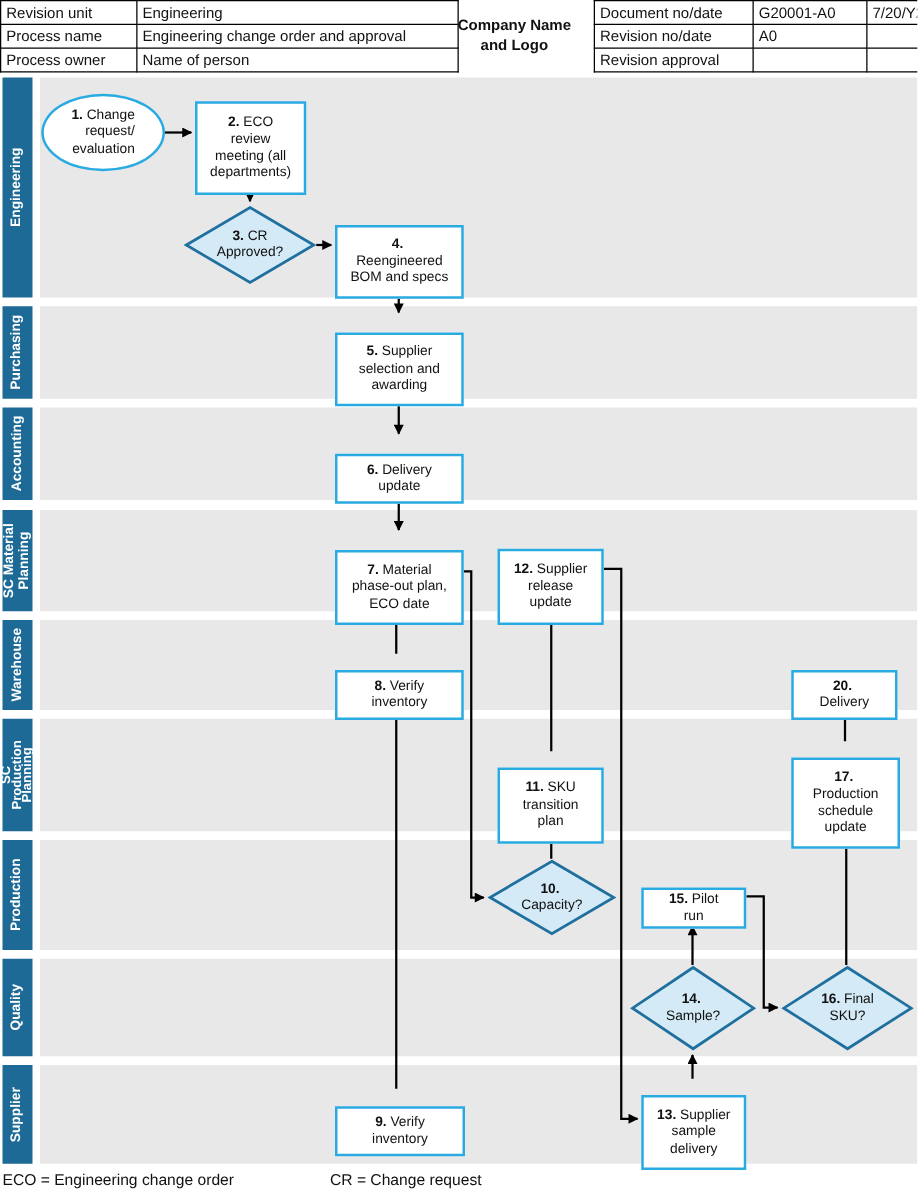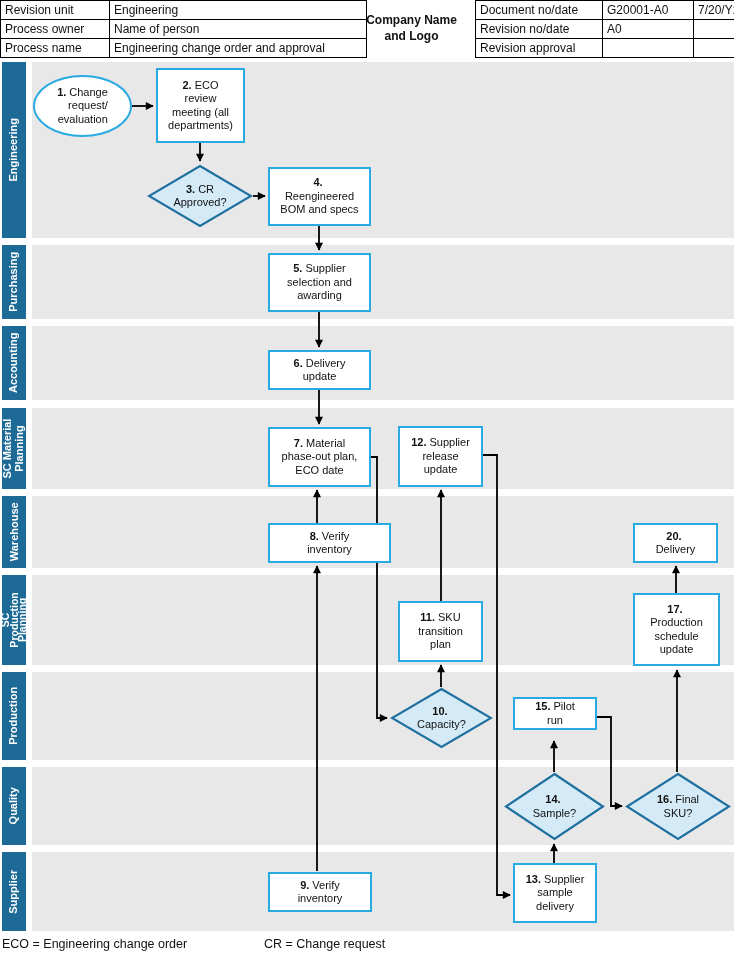--- a/index.html
+++ b/index.html
@@ -17,21 +17,21 @@
   .lane{position:absolute;left:0;width:734px;z-index:0;}
   .strip{position:absolute;left:2px;top:0;height:100%;width:24px;background:var(--lane-blue,#1d6a96);
          display:flex;align-items:center;justify-content:center;}
   .strip span{transform:rotate(-90deg);color:#fff;font-weight:bold;font-size:11px;line-height:1.05;
          text-align:center;white-space:pre;width:max-content;}
   .strip.tight span{font-size:10.5px;line-height:0.82;}
   .lanebody{position:absolute;left:32px;right:0;top:0;height:100%;background:var(--lane-gray,#e8e8e8);}
   
   .node{position:absolute;display:flex;align-items:center;justify-content:center;text-align:center;
         font-size:11px;line-height:1.22;z-index:2;box-sizing:border-box;}
-  .rectnode{background:#fff;border:2px solid var(--shape-border,#29abe2);}
+  .rectnode{background:#fff;border:2px solid var(--shape-border,#29abe2);margin-top:13px;}
   .ellipsenode{background:#fff;border:2px solid var(--shape-border,#29abe2);border-radius:50%;text-align:right;}
   .diamondnode svg{position:absolute;left:0;top:0;width:100%;height:100%;}
   .diamondnode polygon{fill:var(--decision-fill,#d4eaf6);stroke:var(--decision-border,#1f6f9f);stroke-width:2.2;}
   .label{position:relative;z-index:1;white-space:pre-line;padding:0 2px;}
   .label b{margin-right:3px;}
   
   .wires{position:absolute;left:0;top:0;z-index:1;pointer-events:none;}
   .wires polyline{fill:none;stroke:var(--wire,#000);stroke-width:1.8;}
   
   .legend-item{position:absolute;top:937px;font-size:12.5px;white-space:nowrap;}
@@ -41,26 +41,26 @@
 
 <div class="stage">
 
   <table class="hdr left-hdr">
     <tbody>
         <tr>
       <td style="width:100px">Revision unit</td>
       <td style="width:248px">Engineering</td>
     </tr>
     <tr>
+      <td>Process name</td>
+      <td>Engineering change order and approval</td>
+    </tr>
+    <tr>
       <td>Process owner</td>
       <td>Name of person</td>
-    </tr>
-    <tr>
-      <td>Process name</td>
-      <td>Engineering change order and approval</td>
     </tr>
   </tbody>
     </table>
 
   <div class="company">Company Name
 and Logo</div>
 
   <table class="hdr right-hdr">
     <tbody>
         <tr>
@@ -207,21 +207,21 @@
 phase-out plan,
 ECO date</span></div>
   </div>
 
   <div class="node rectnode" style="left:398px;top:426px;width:85px;height:61px">
     <div class="label"><b>12.</b><span>Supplier
 release
 update</span></div>
   </div>
 
-  <div class="node rectnode" style="left:268px;top:523px;width:123px;height:40px">
+  <div class="node rectnode" style="left:268px;top:523px;width:103px;height:40px">
     <div class="label"><b>8.</b><span>Verify
 inventory</span></div>
   </div>
 
   <div class="node rectnode" style="left:633px;top:523px;width:85px;height:40px">
     <div class="label"><b>20.</b><span>
 Delivery</span></div>
   </div>
 
   <div class="node rectnode" style="left:398px;top:601px;width:85px;height:61px">

